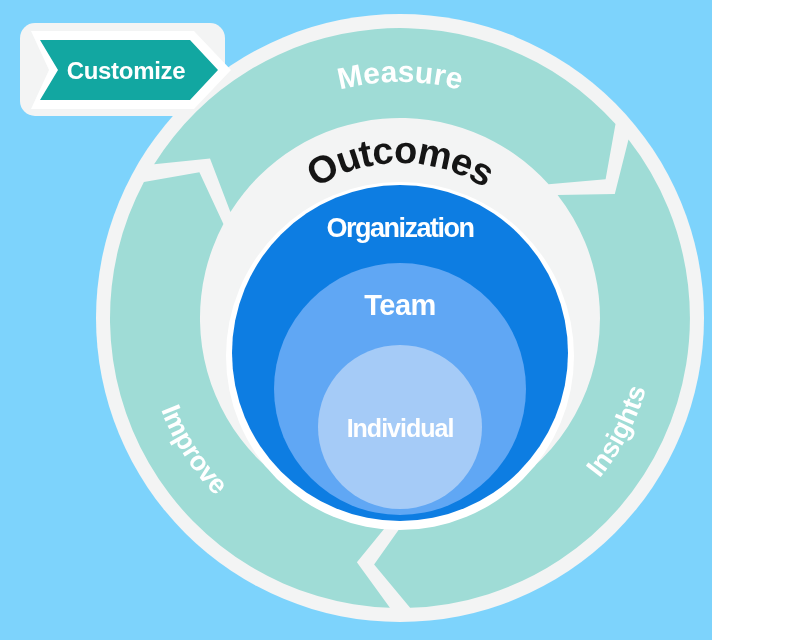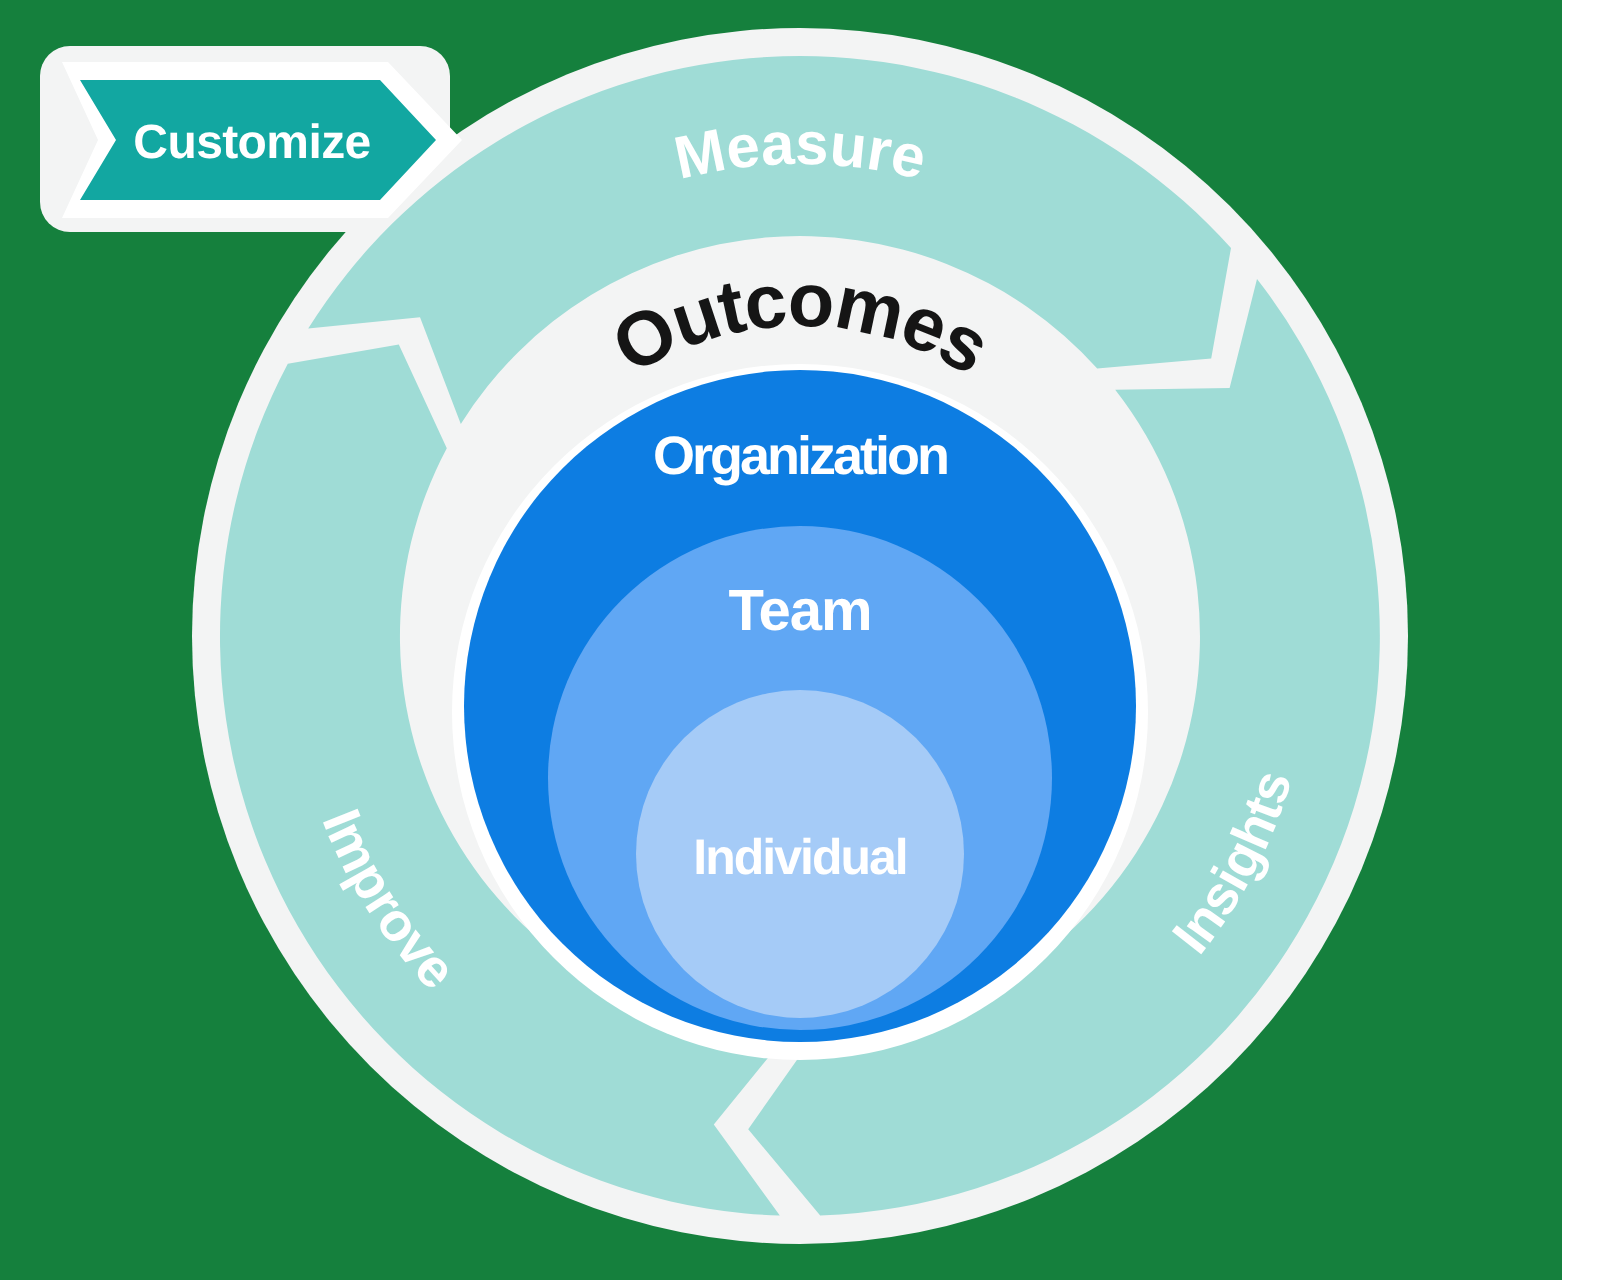--- a/index.html
+++ b/index.html
@@ -1,16 +1,16 @@
 <!DOCTYPE html>
 <html><head>
 <meta charset="utf-8">
 <style>
   html,body{margin:0;padding:0;background:#ffffff;}
-  .stage{position:relative;width:781px;height:640px;background:#15803d;overflow:hidden;}
+  .stage{position:relative;width:712px;height:640px;background:#7dd3fc;overflow:hidden;}
   svg{display:block;}
   text{font-family:"Liberation Sans","DejaVu Sans",sans-serif;font-weight:700;}
   .lbl-ring{font-size:27px;letter-spacing:-0.3px;}
   .lbl-measure{font-size:30px;letter-spacing:0px;}
   .lbl-outcomes{font-size:38px;letter-spacing:-1px;}
   .lbl-org{font-size:27px;letter-spacing:-1.5px;}
   .lbl-team{font-size:29px;letter-spacing:-0.5px;}
   .lbl-ind{font-size:25px;letter-spacing:-1px;}
   .lbl-customize{font-size:24px;letter-spacing:-0.3px;}
   .soft{stroke-linejoin:round;}

